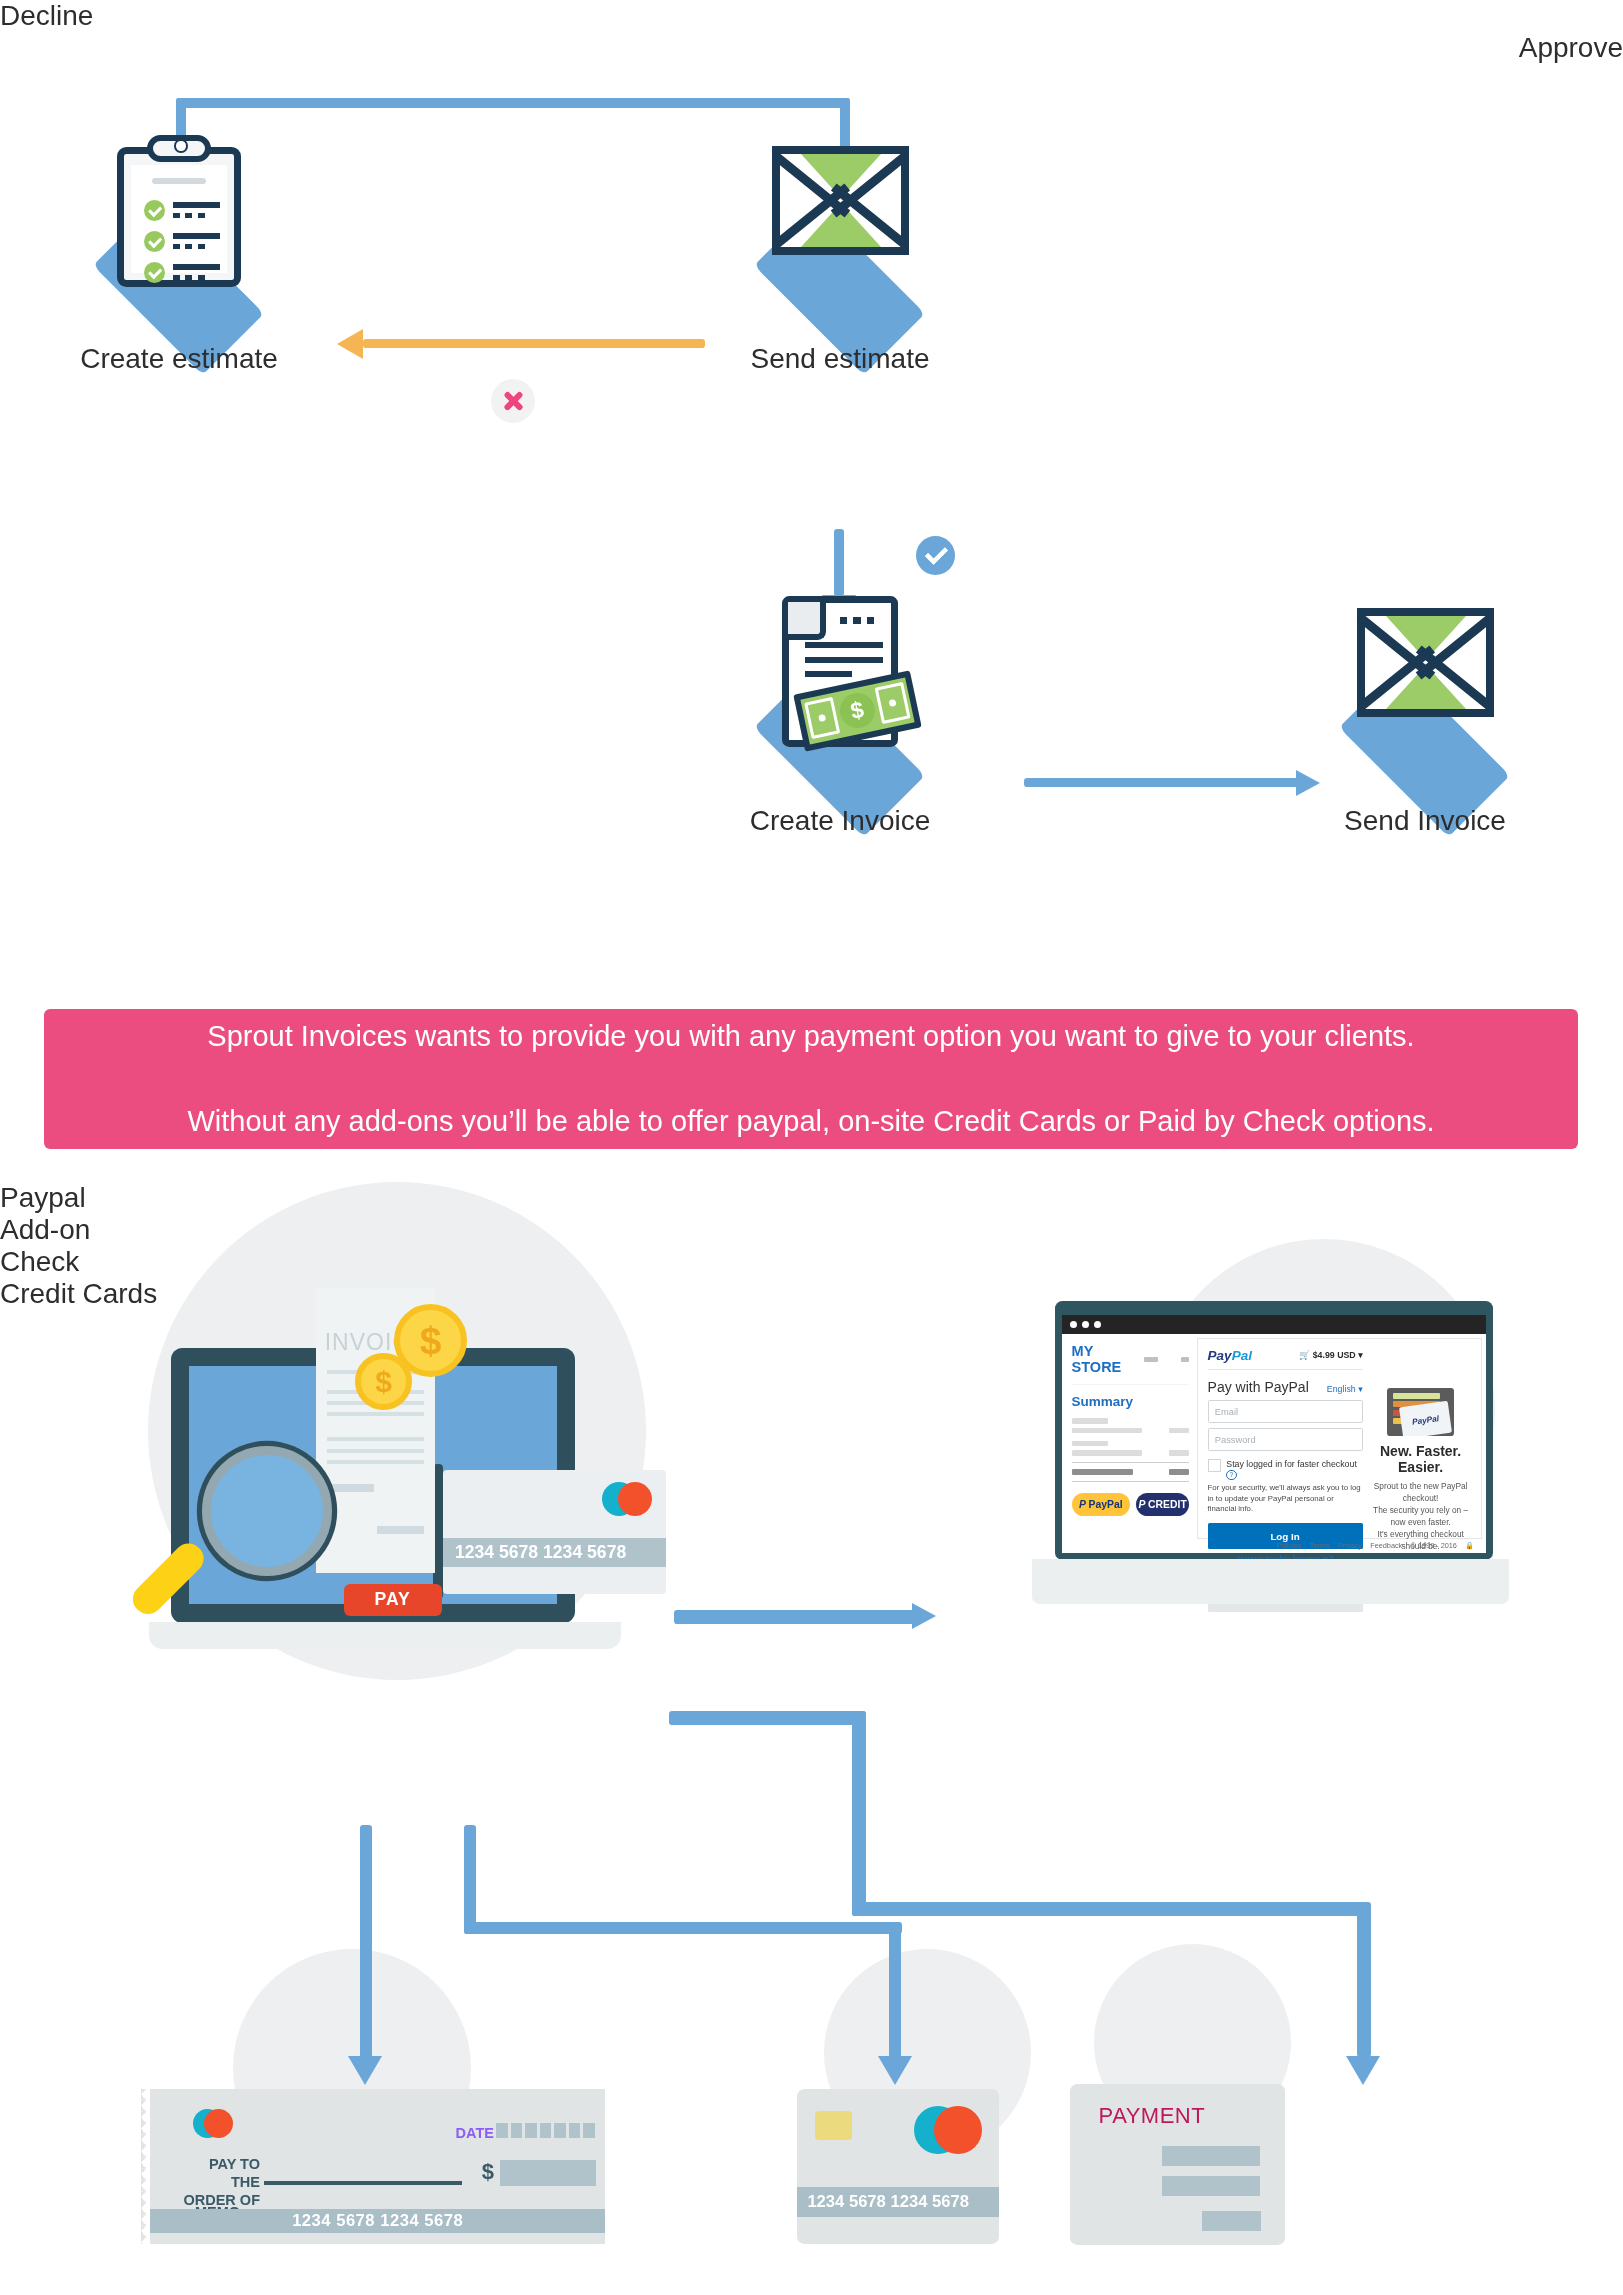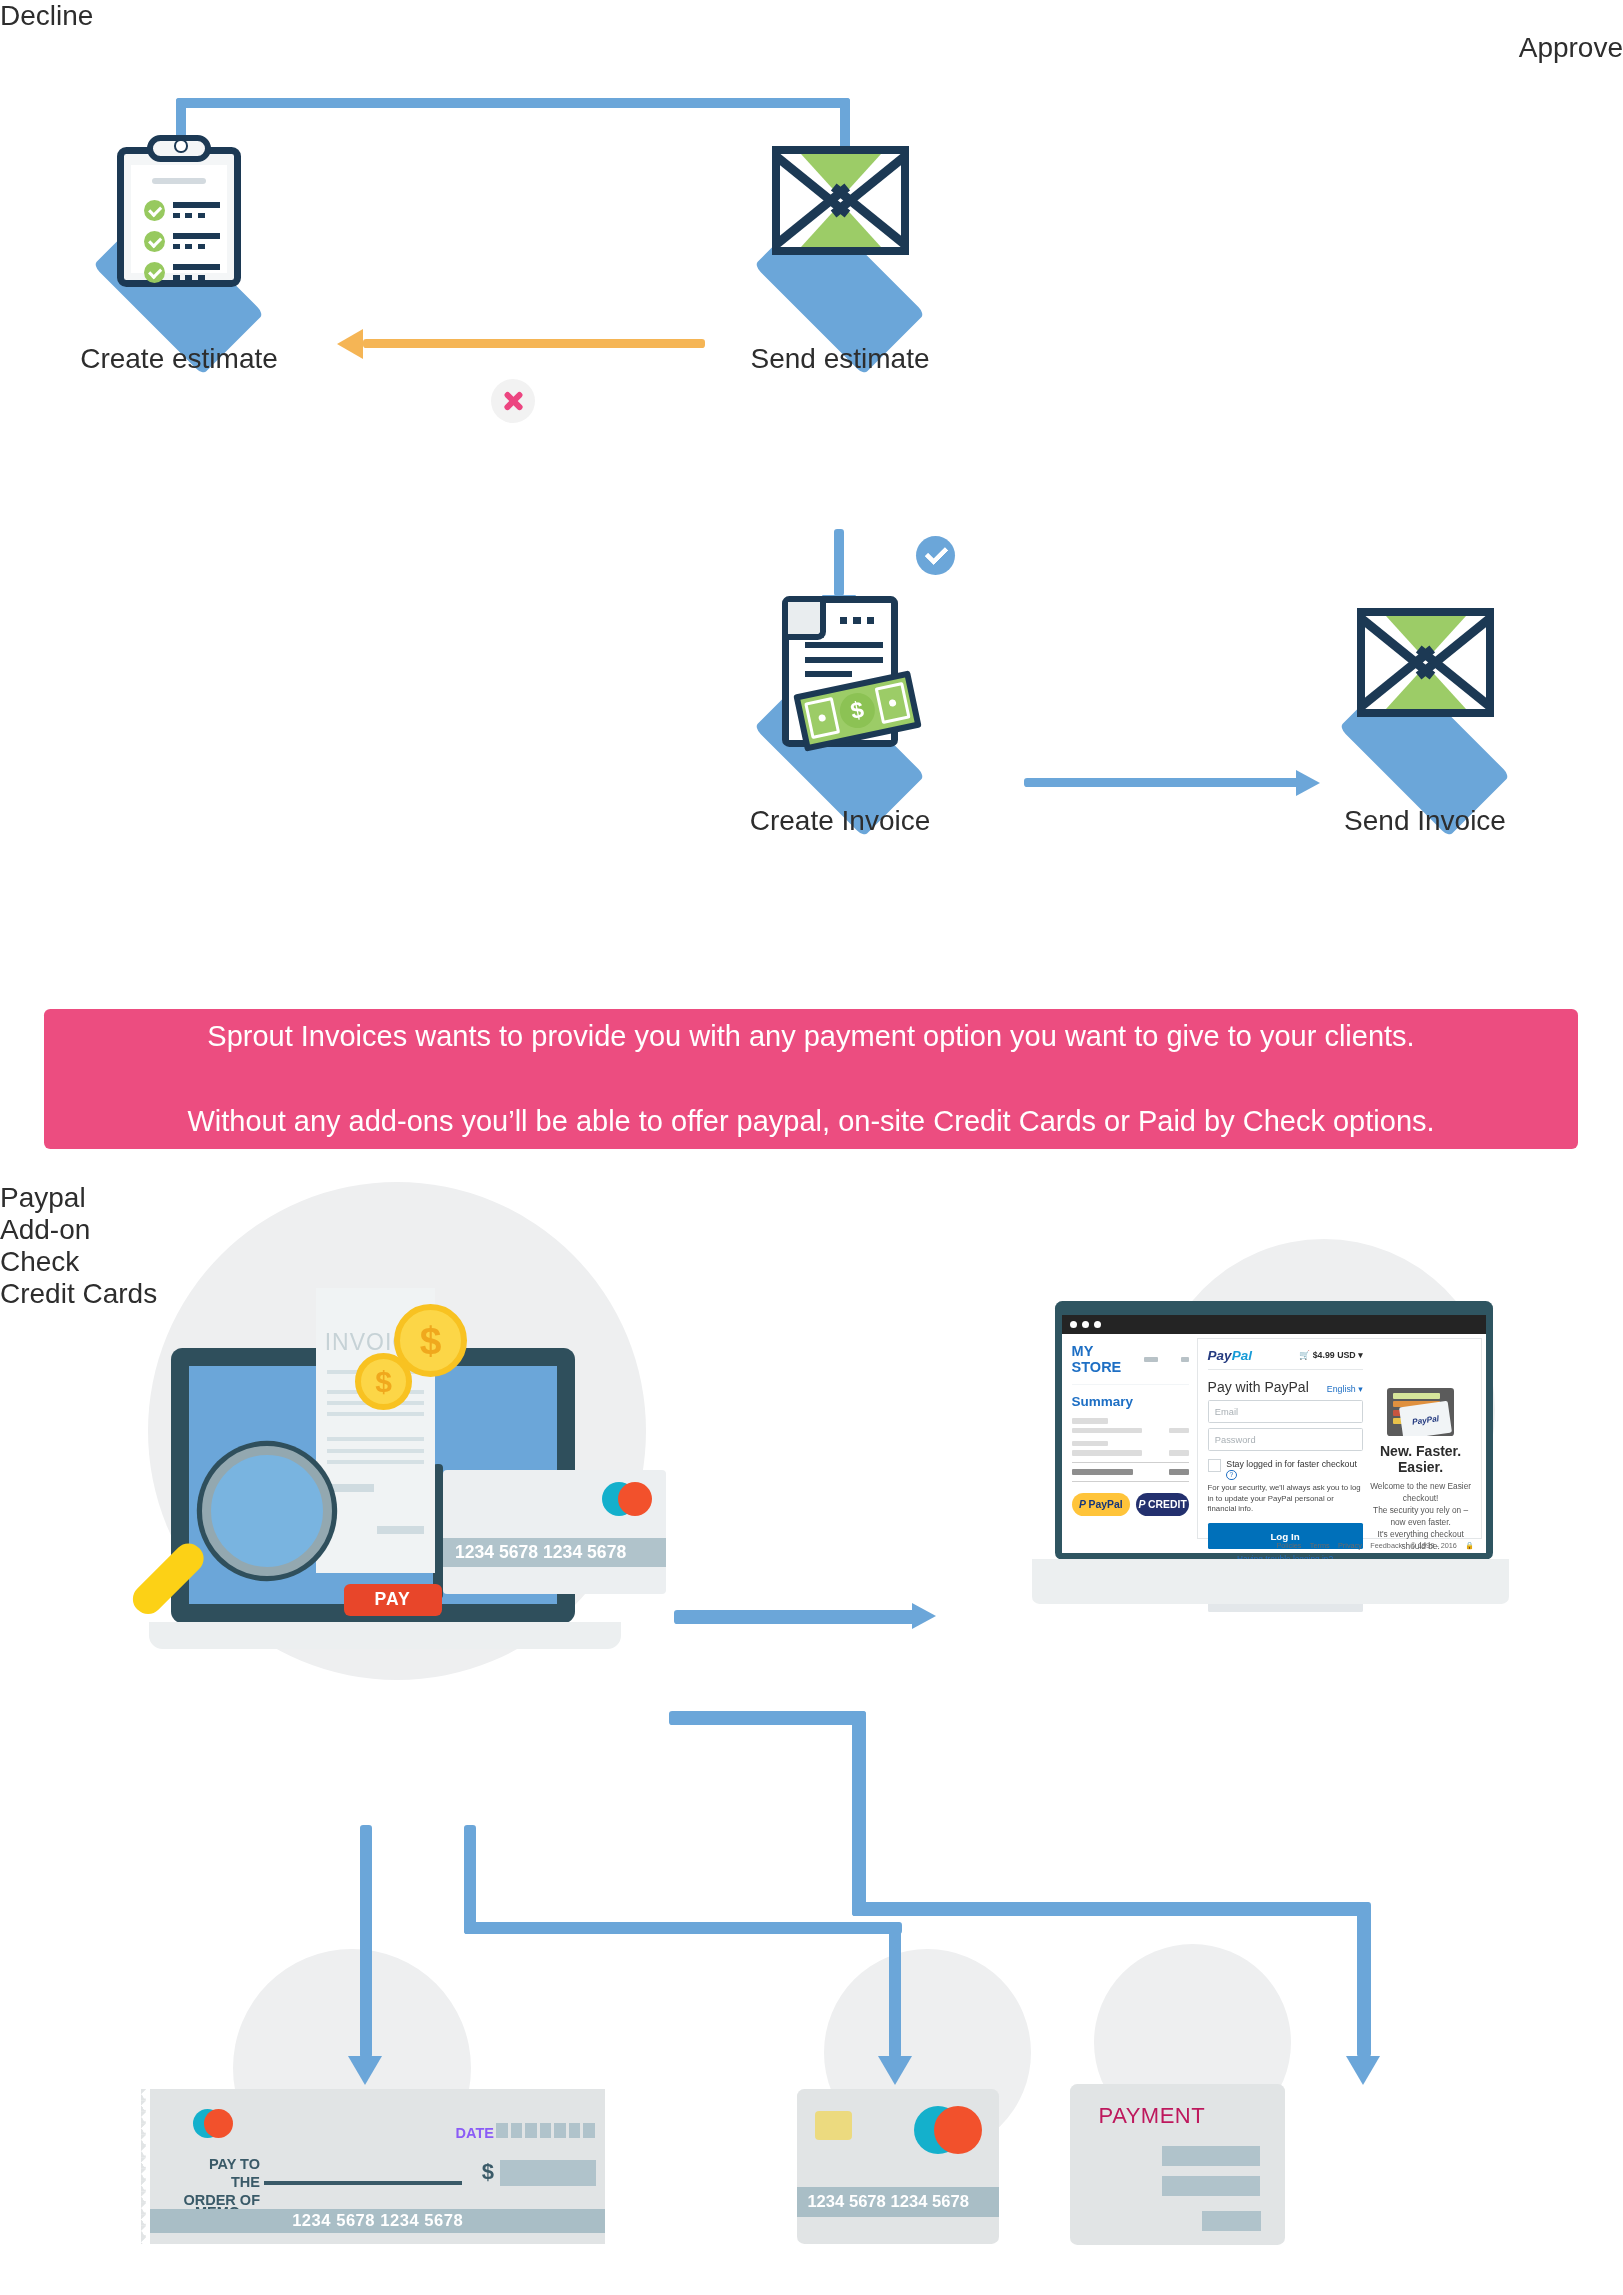--- a/index.html
+++ b/index.html
@@ -773,21 +773,21 @@
 
             <div id="pp-promo">
               <div class="wallet">
                 <i style="top:5.2px;background:#d6e59a;"></i>
                 <i style="top:13.5px;background:#e0913f;"></i>
                 <i style="top:22px;background:#c8553f;"></i>
                 <i style="top:30px;background:#e8c24a;"></i>
                 <span class="cardw">PayPal</span>
               </div>
               <h3>New. Faster. Easier.</h3>
-              <p>Welcome to the new Easier checkout!</p>
+              <p>Sprout to the new PayPal checkout!</p>
               <p>The security you rely on – now even faster.</p>
               <p>It's everything checkout should be.</p>
             </div>
           </div>
         </div>
         <div id="pp-footer">
           <span>Policies</span>
           <span>Terms</span>
           <span>Privacy</span>
           <span>Feedback</span>

